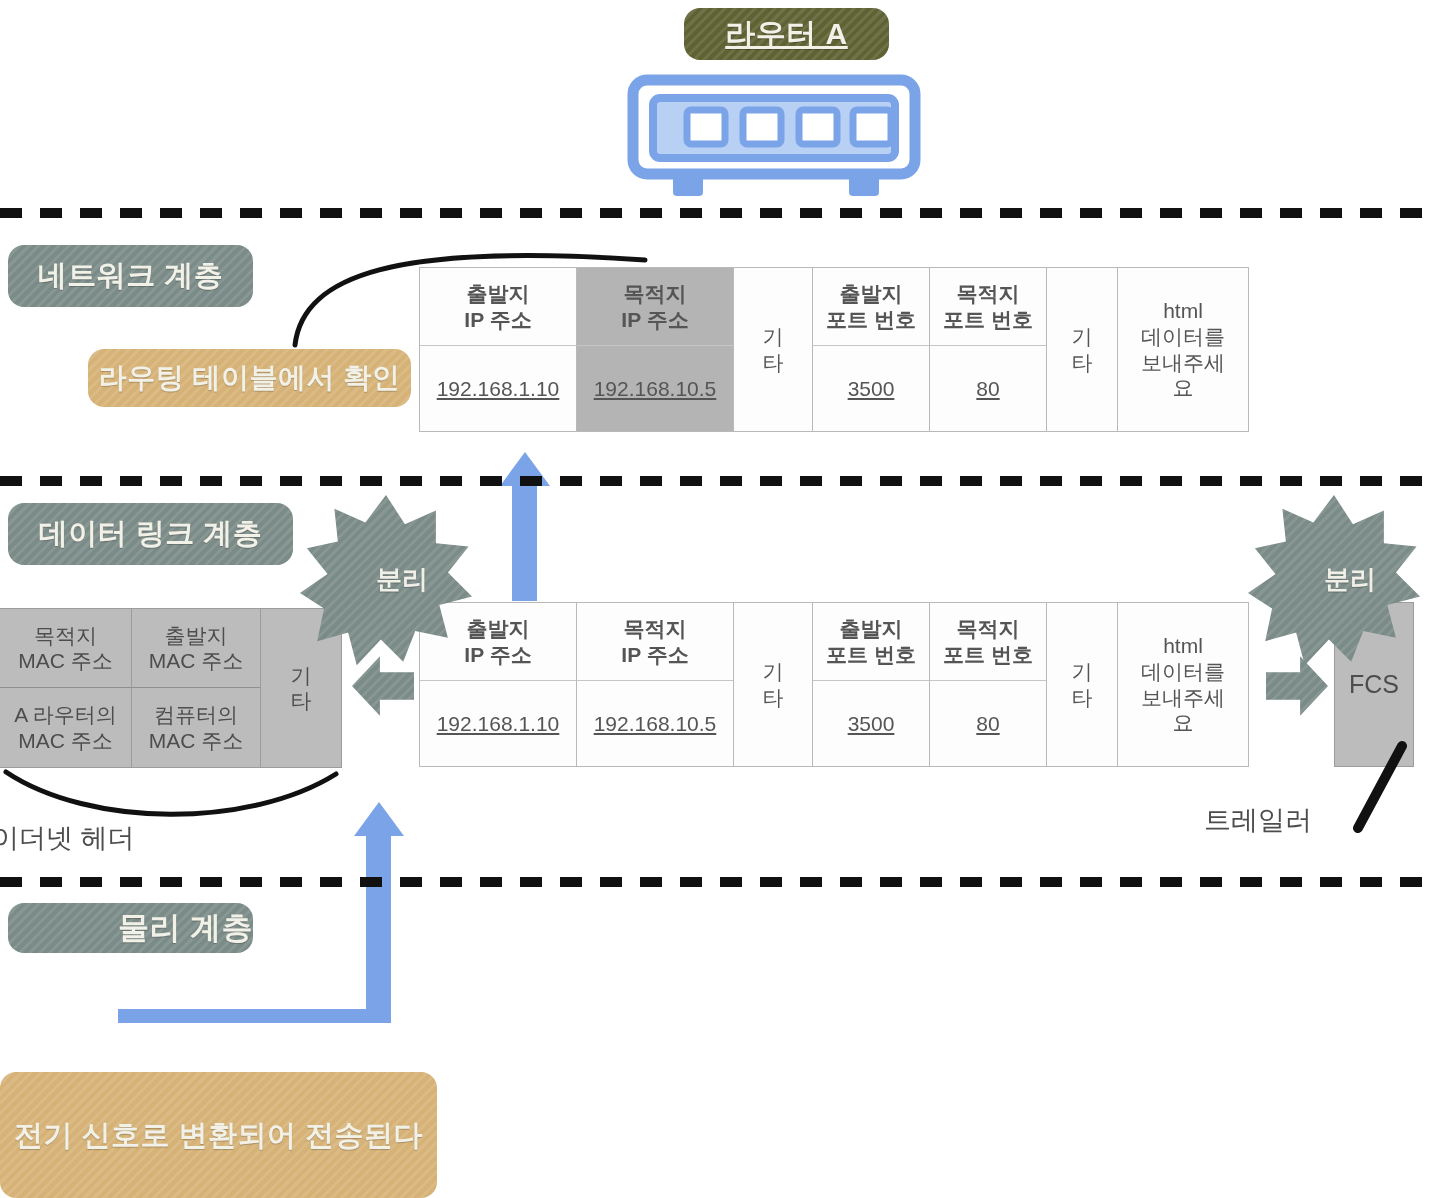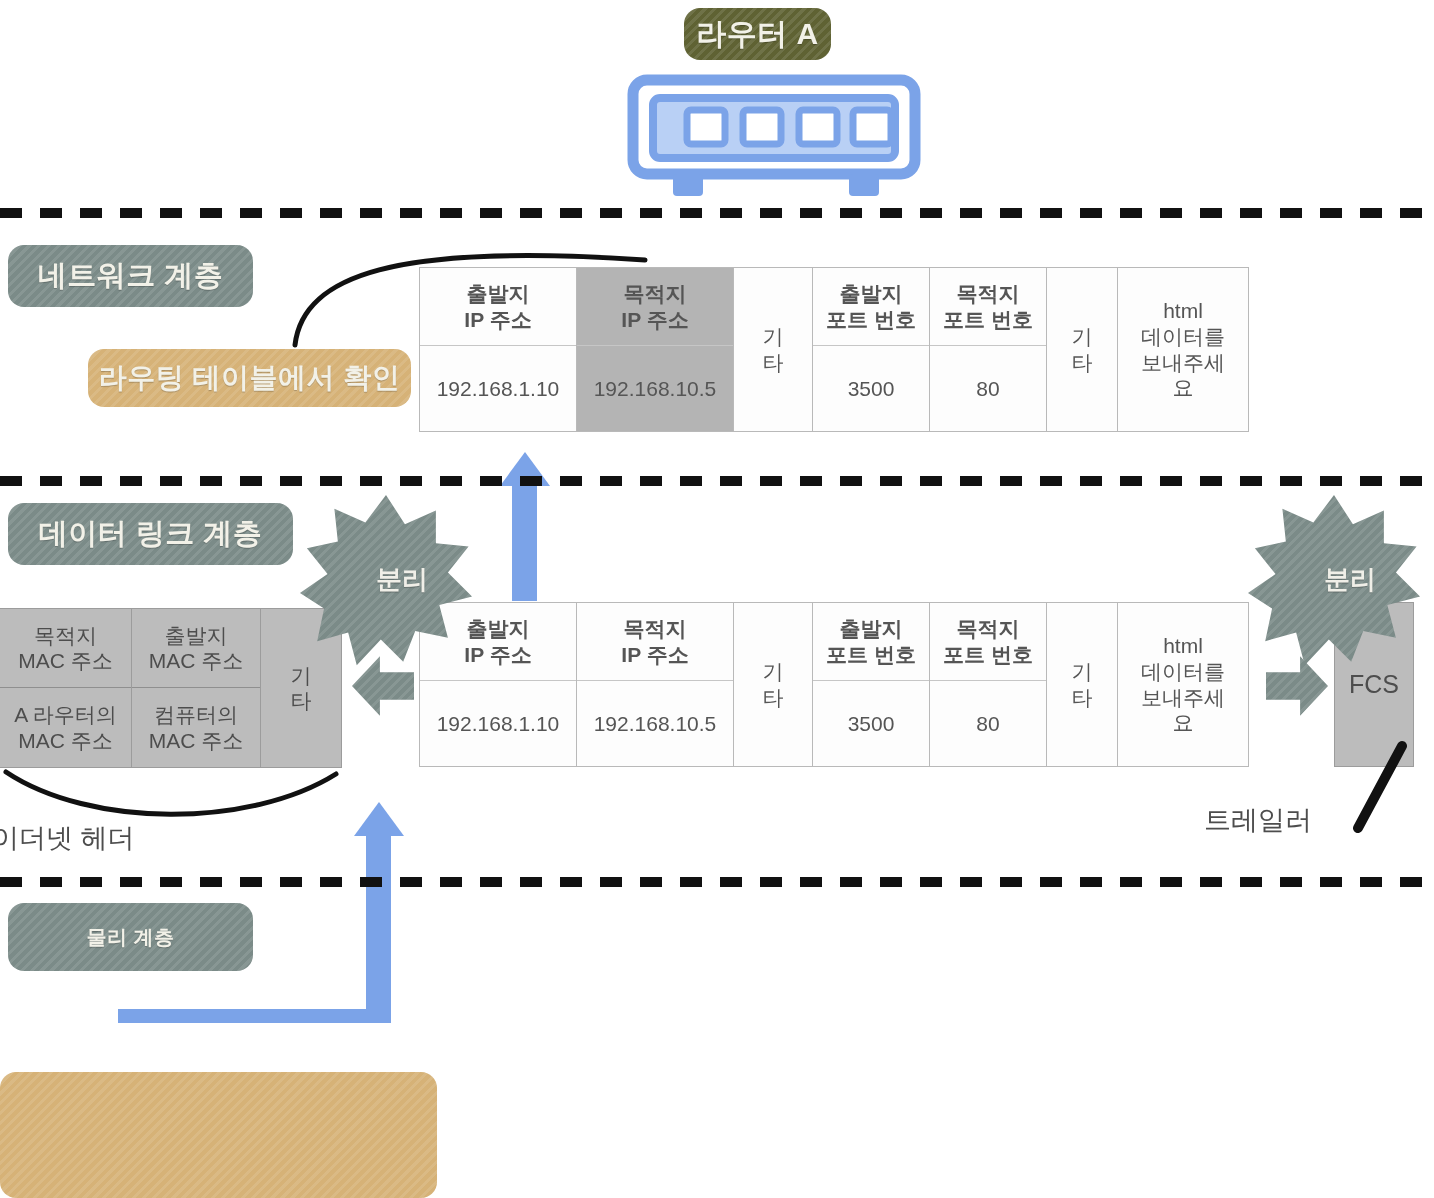--- a/index.html
+++ b/index.html
@@ -73,21 +73,21 @@
     display: flex;
     align-items: center;
     justify-content: center;
     text-align: center;
     line-height: 1.22;
     padding: 2px 4px;
     font-size: 21px;
     color: #555555;
   }
   .pkt-cell.head { flex: 0 0 78px; border-bottom: 1px solid #c6c6c6; font-weight: 600; }
-  .pkt-cell.val  { flex: 1 1 auto; }
+  .pkt-cell.val  { flex: 1 1 auto; text-decoration: underline; }
   .pkt-cell.span { flex: 1 1 auto; }
 
   
   .eth-table {
     position: absolute;
     display: flex;
     align-items: stretch;
     z-index: 4;
   }
   .eth-col {
@@ -193,21 +193,21 @@
     position: absolute;
     font-size: 27px;
     color: #4d4d4d;
     z-index: 6;
     white-space: nowrap;
   }
 </style>
 </head>
 <body>
 
-<div class="pill pill-router" style="left:684px; top:8px; width:147px; height:52px; font-size:30px;">
+<div class="pill pill-router" style="left:684px; top:8px; width:205px; height:52px; font-size:30px;text-decoration:underline;">
   <span>라우터 A</span>
 </div>
 
 <div class="router-icon" style="left:625px; top:72px; width:298px; height:128px;">
   <svg width="298" height="128" viewBox="0 0 298 128">
     <rect x="8" y="8" width="282" height="94" rx="14" ry="14" fill="none" stroke="#7ba3e8" stroke-width="11"></rect>
     <rect x="28" y="26" width="242" height="60" rx="7" ry="7" fill="#b9d0f5" stroke="#7ba3e8" stroke-width="8"></rect>
     <g fill="#ffffff" stroke="#7ba3e8" stroke-width="7">
       <rect x="62" y="38" width="38" height="34" rx="4"></rect>
       <rect x="118" y="38" width="38" height="34" rx="4"></rect>
@@ -345,20 +345,21 @@
 <svg class="curve-svg" style="left:0px; top:770px; width:350px; height:60px;">
   <path d="M 6 2 C 90 58, 250 58, 336 4" fill="none" stroke="#111111" stroke-width="5" stroke-linecap="round"></path>
 </svg>
 <div class="plain-label" style="left:-8px; top:820px;">이더넷 헤더</div>
 
 <div class="blue-shaft" style="left:366px; top:836px; width:25px; height:180px;"></div>
 <div class="blue-head" style="left:354px; top:802px;"></div>
 
 <div class="layer-divider" style="top:877px;"></div>
 
-<div class="pill pill-layer" style="left:8px; top:903px; width:245px; height:68px; font-size:20px;">
+<div class="pill pill-layer" style="left:8px; top:903px; width:245px; height:50px; font-size:31px;justify-content:flex-end;">
   <span>물리 계층</span>
 </div>
 
 <div class="blue-shaft" style="left:118px; top:1009px; width:273px; height:14px;"></div>
 
 <div class="pill pill-note" style="left:0px; top:1072px; width:437px; height:126px; font-size:29px; flex-direction:column; line-height:1.45;">
+  <span>전기 신호로 변환되어 전송된다</span>
 </div>
 
 </body></html>

